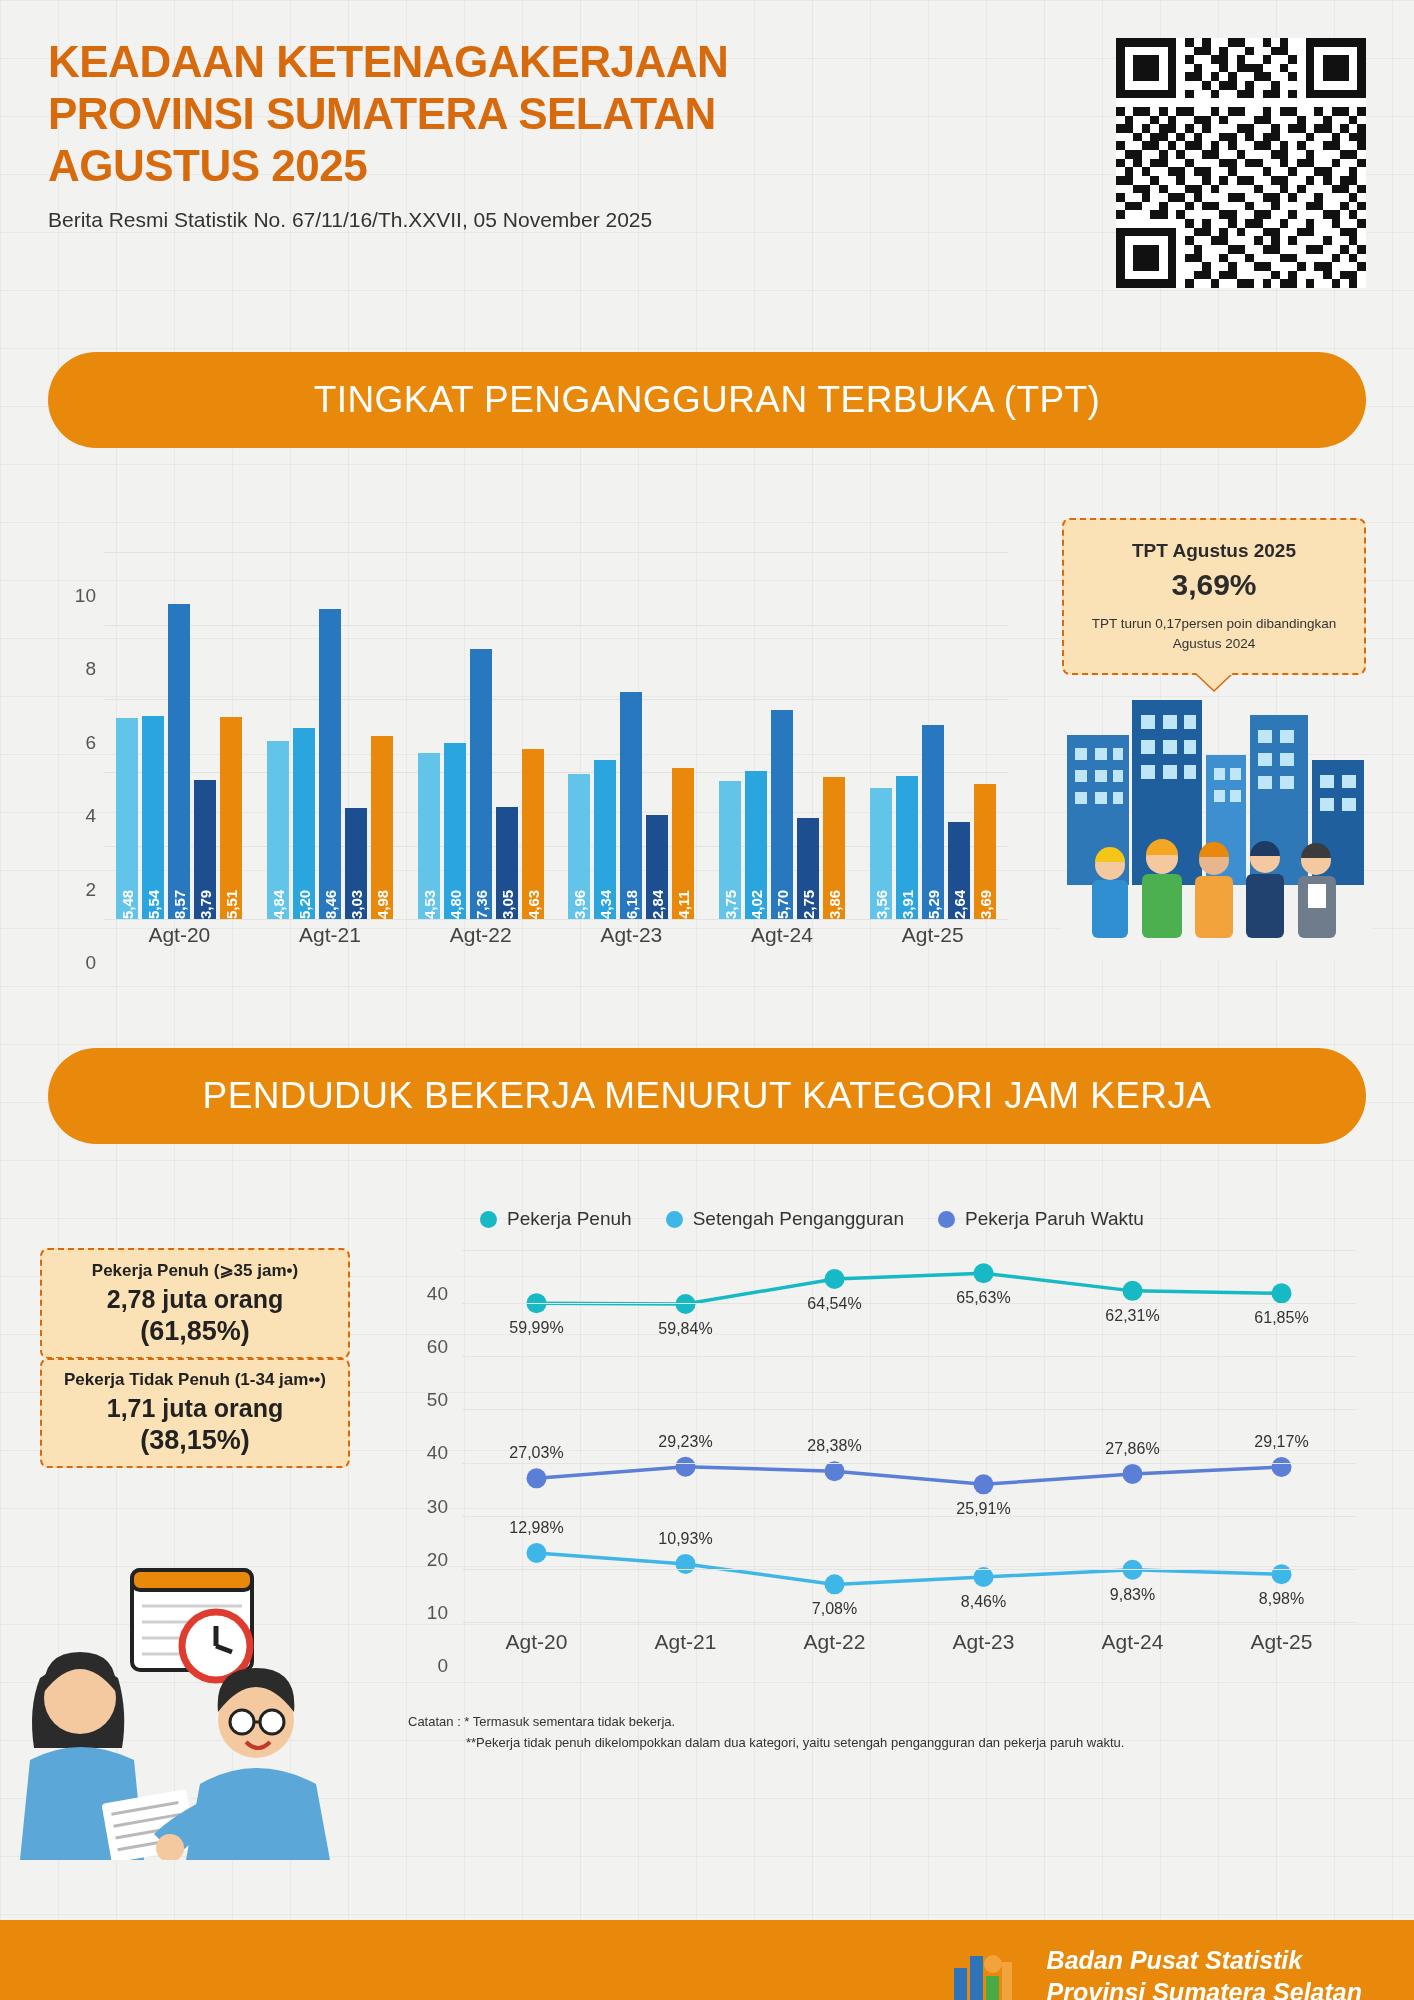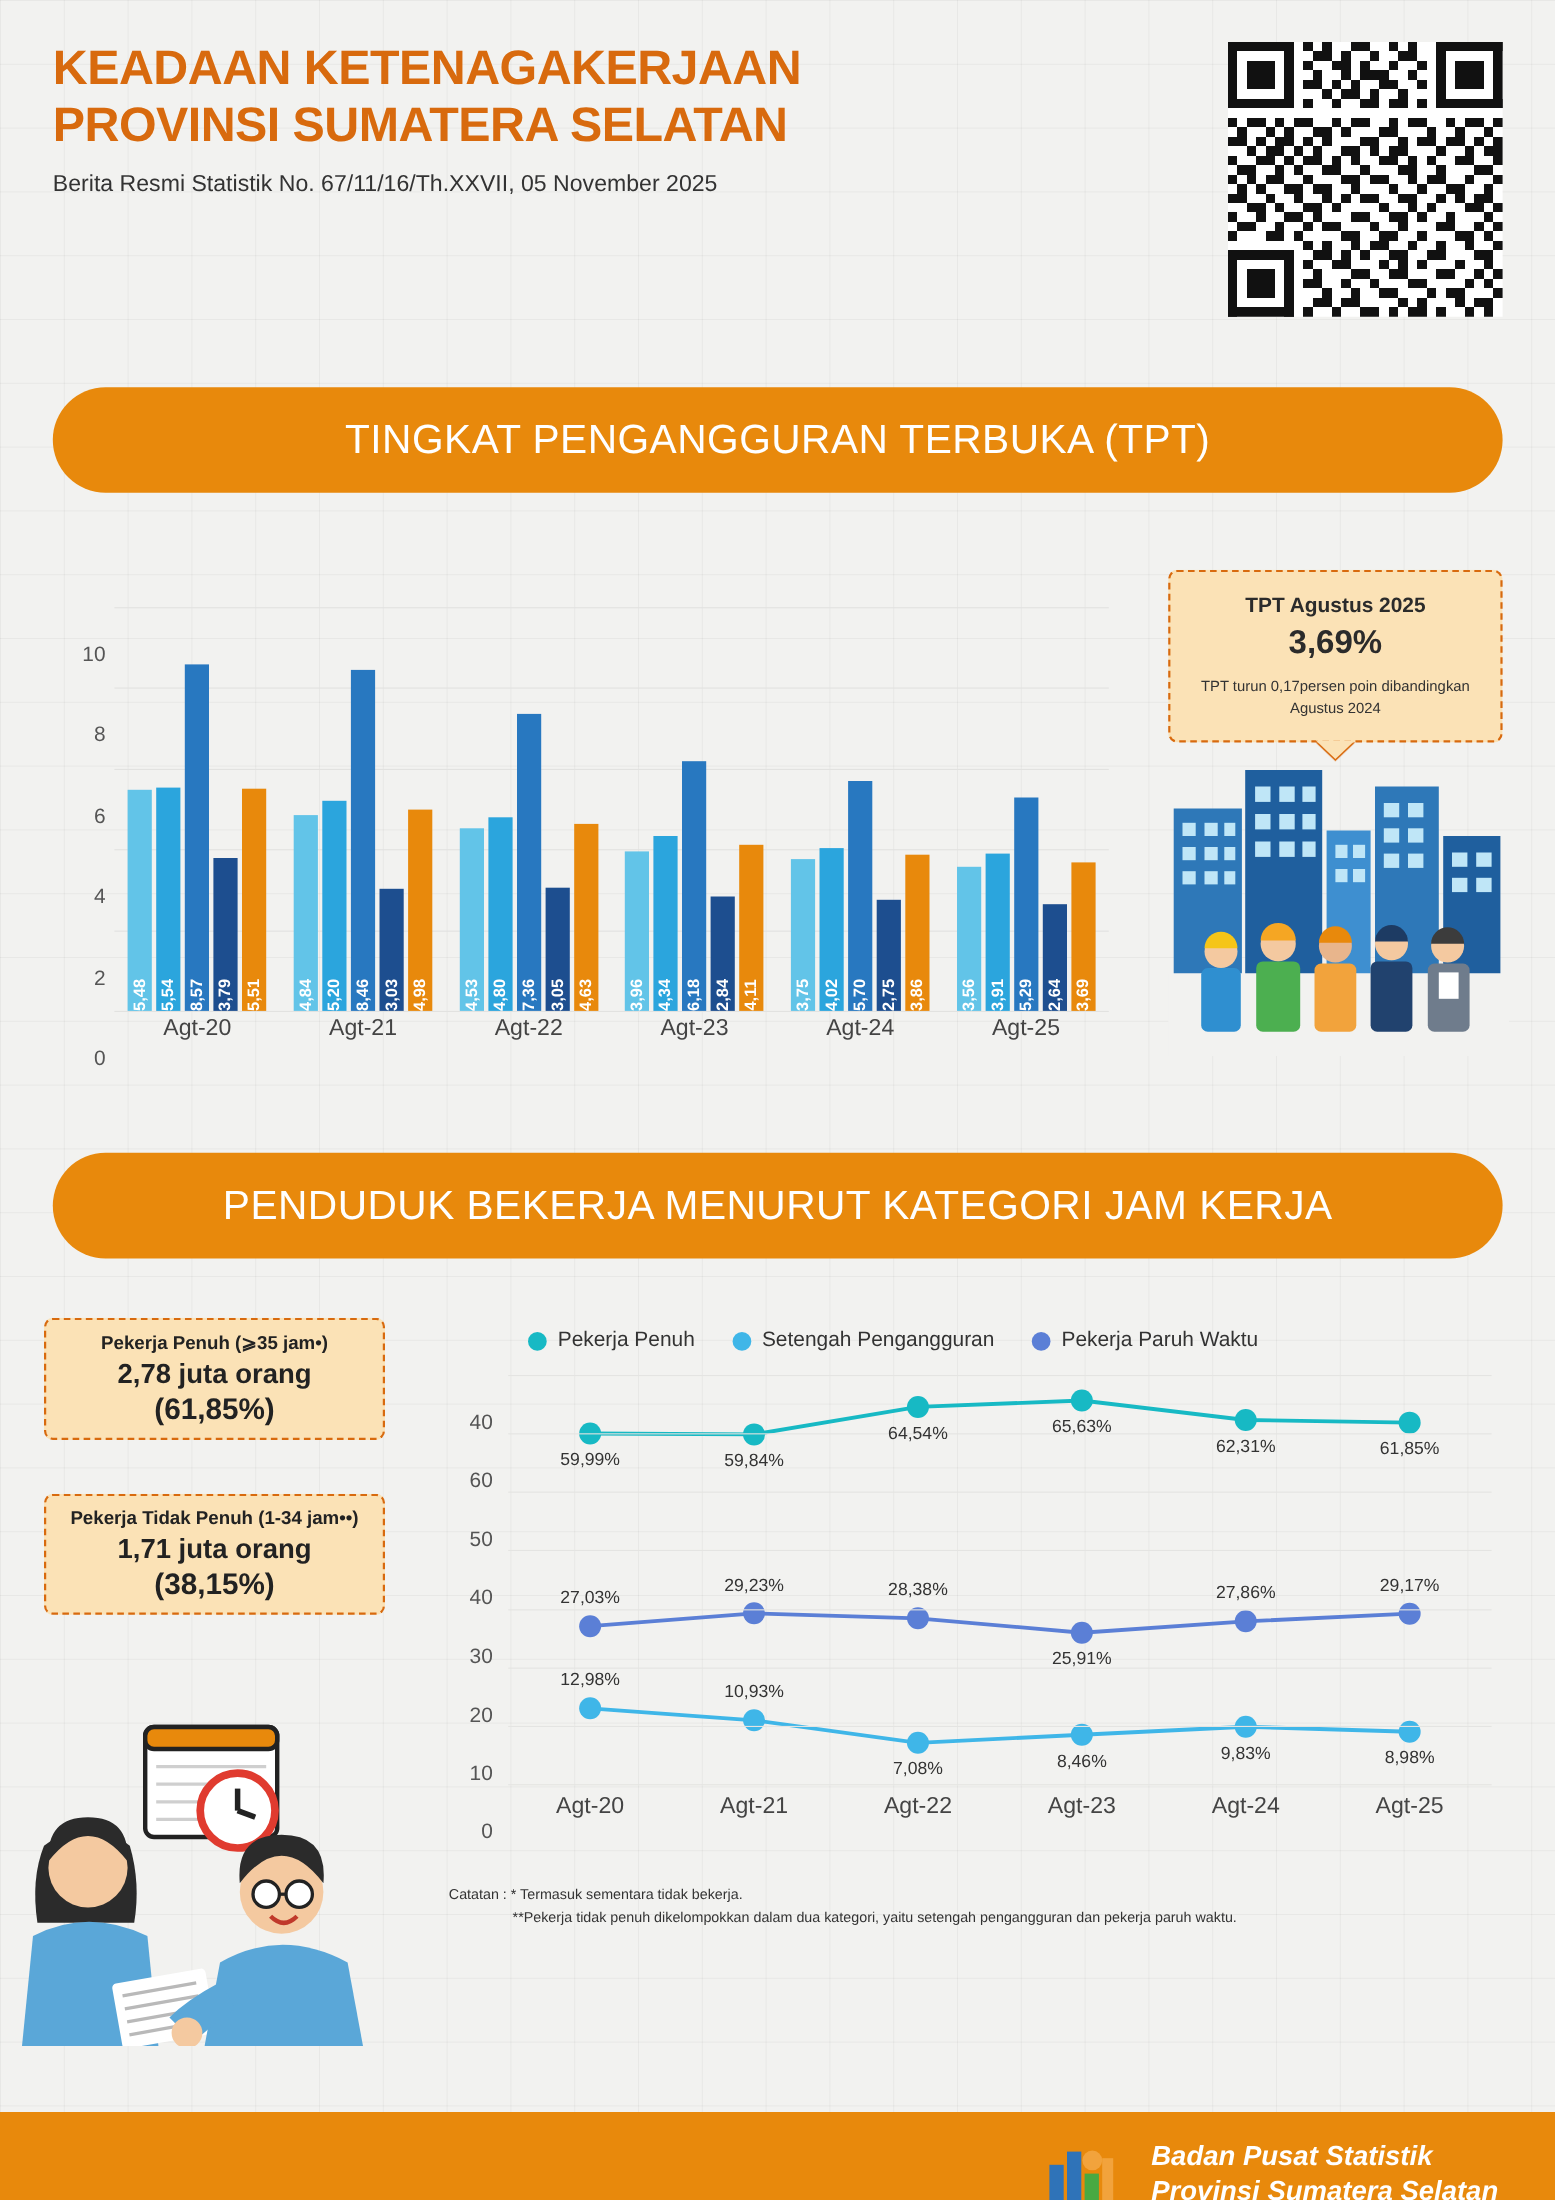--- a/index.html
+++ b/index.html
@@ -89,21 +89,21 @@
   
   #hours-legend{ position:absolute; left:480px; top:1208px; }
   #hours-chart{ position:absolute; left:400px; top:1240px; width:966px; height:430px; }
   .line-plot{ position:absolute; left:62px; right:10px; top:10px; bottom:48px; }
   .lp-grid{ position:absolute; left:0; right:0; border-top:1px solid #e4e4e2; }
   .pt-label{ position:absolute; font-size:16px; color:#333; transform:translate(-50%,0); white-space:nowrap; }
   .xlabels2{ position:absolute; left:62px; right:10px; bottom:6px; height:34px; display:flex; }
   .xlabels2 div{ flex:1; text-align:center; font-size:21px; color:#444; }
 
   .side-callout{ position:absolute; width:310px; background:#fbe2b6; border:2px dashed #d86a0e; border-radius:8px; text-align:center; padding:10px 8px;}
-  #cal-penuh{ left:40px; top:1198px; }
+  #cal-penuh{ left:40px; top:1248px; }
   #cal-tidak{ left:40px; top:1358px; }
   .side-callout .s-t{ font-size:17px; font-weight:bold; color:#222; }
   .side-callout .s-b{ font-size:25px; font-weight:bold; color:#222; margin-top:4px;}
   .side-callout .s-p{ font-size:27px; font-weight:bold; color:#222; margin-top:2px;}
 
   #notes{ position:absolute; left:408px; top:1712px; width:900px; font-size:13px; color:#333; line-height:1.6;}
 
   
   #footer{ position:absolute; left:0; bottom:0; width:1414px; height:80px; background:#e8890c; }
   #footer .ftxt{ position:absolute; right:52px; top:24px; text-align:left; color:#fff; font-style:italic; font-weight:bold; font-size:25px; line-height:1.28;}
@@ -113,20 +113,21 @@
 </style>
 </head>
 <body>
 
 <div class="page">
   <div class="bg-grid"></div>
 
   <div class="title-block">
     <div class="title-line">KEADAAN KETENAGAKERJAAN</div>
     <div class="title-line">PROVINSI SUMATERA SELATAN</div>
+    <div class="title-line">AGUSTUS 2025</div>
     <div class="subtitle">Berita Resmi Statistik No. 67/11/16/Th.XXVII, 05 November 2025</div>
   </div>
 
   <div class="qr">
     <svg viewBox="0 0 29 29" width="250" height="250" shape-rendering="crispEdges">
       <rect width="29" height="29" fill="#fff"></rect>
       <g fill="#111">
         <rect x="0" y="0" width="7" height="1"></rect>
           <rect x="0" y="6" width="7" height="1"></rect>
         <rect x="0" y="0" width="1" height="7"></rect>

